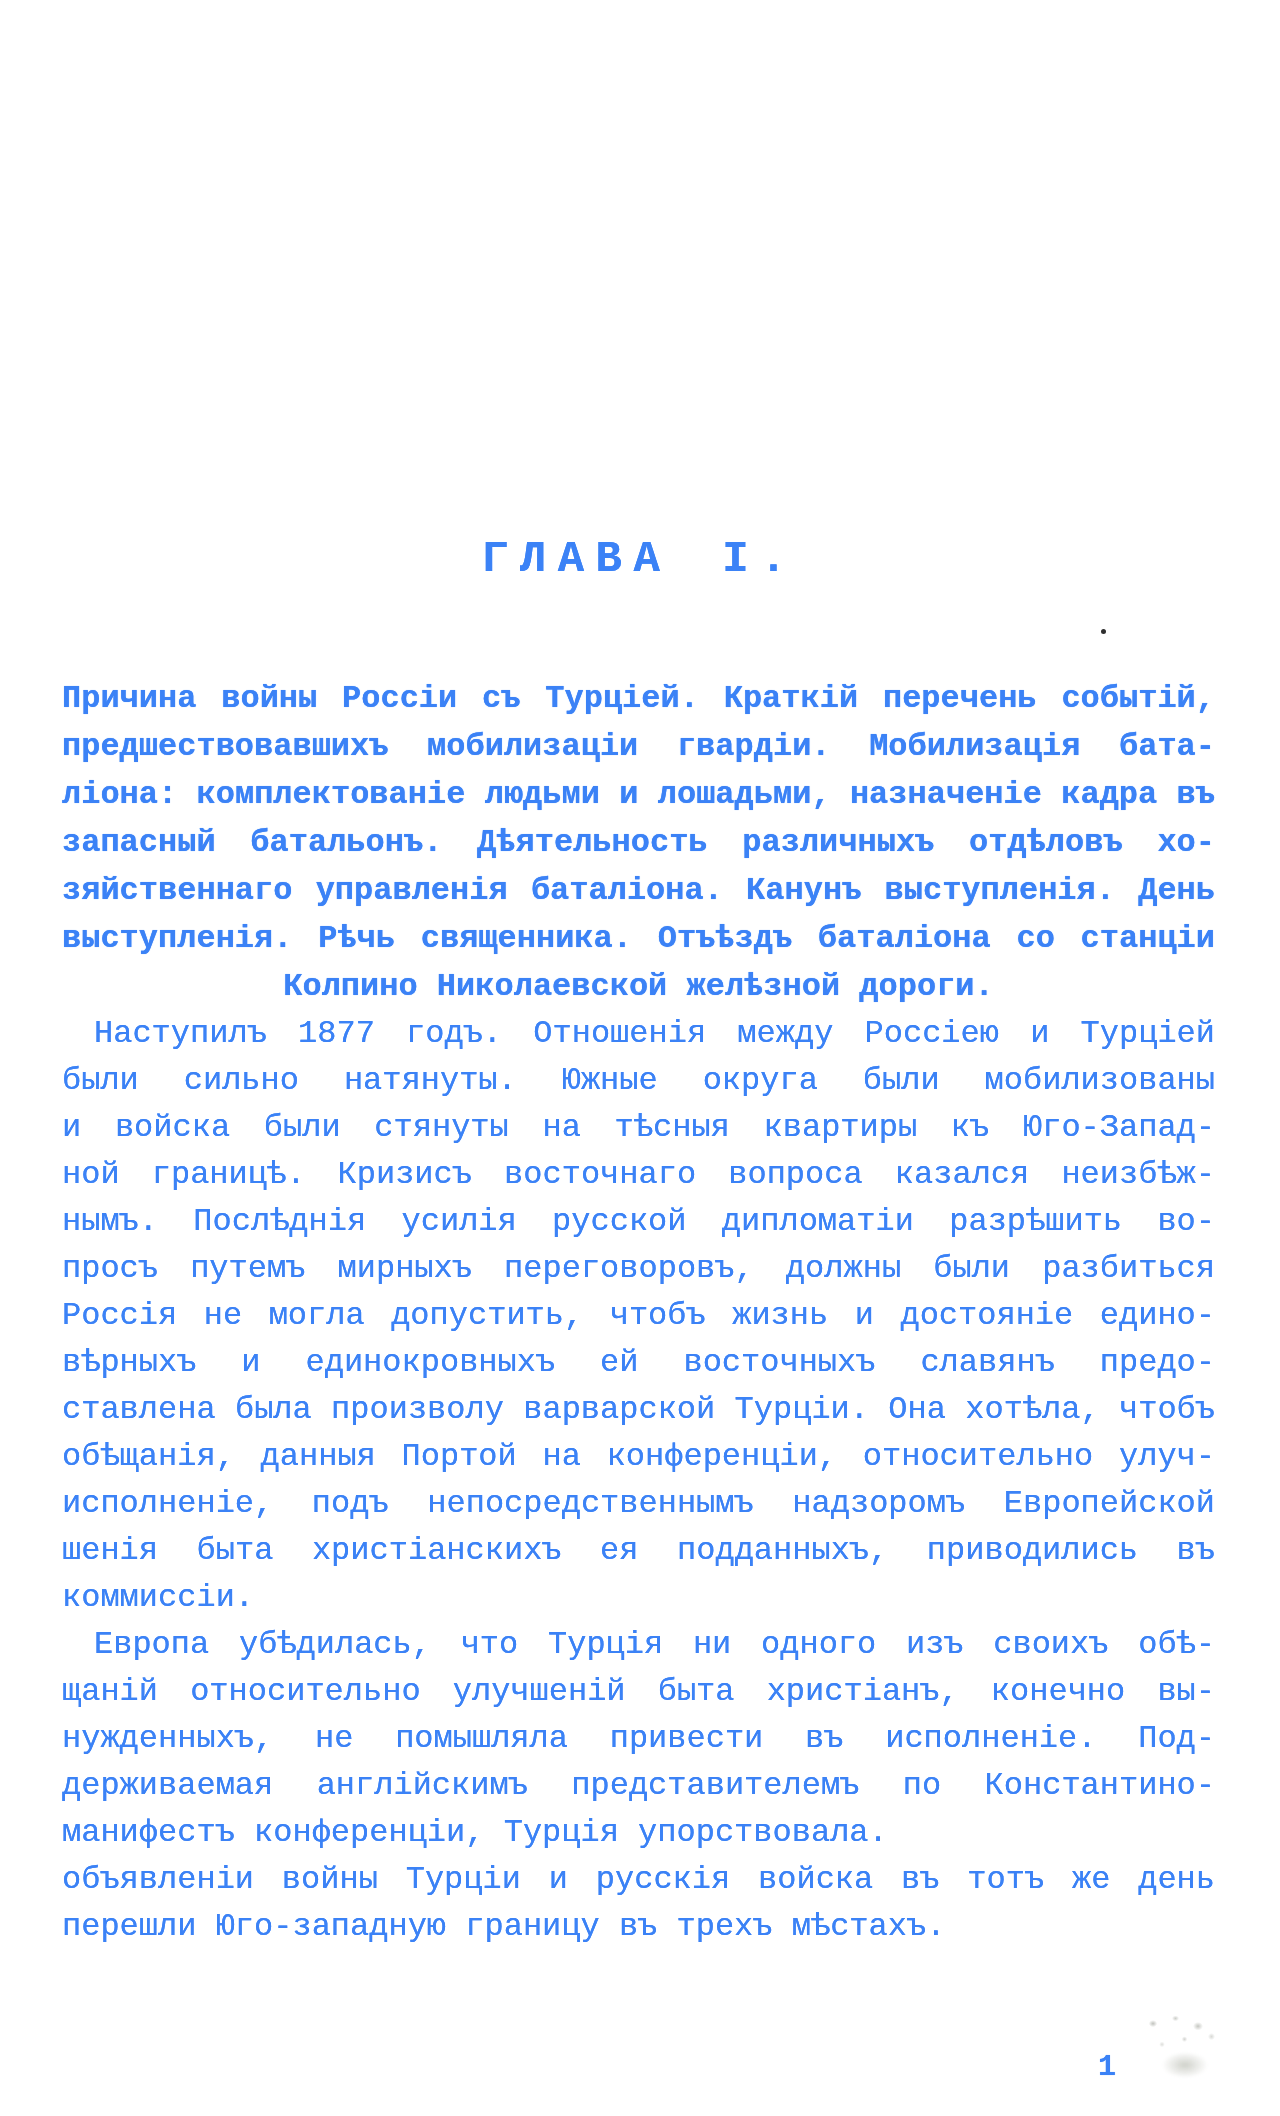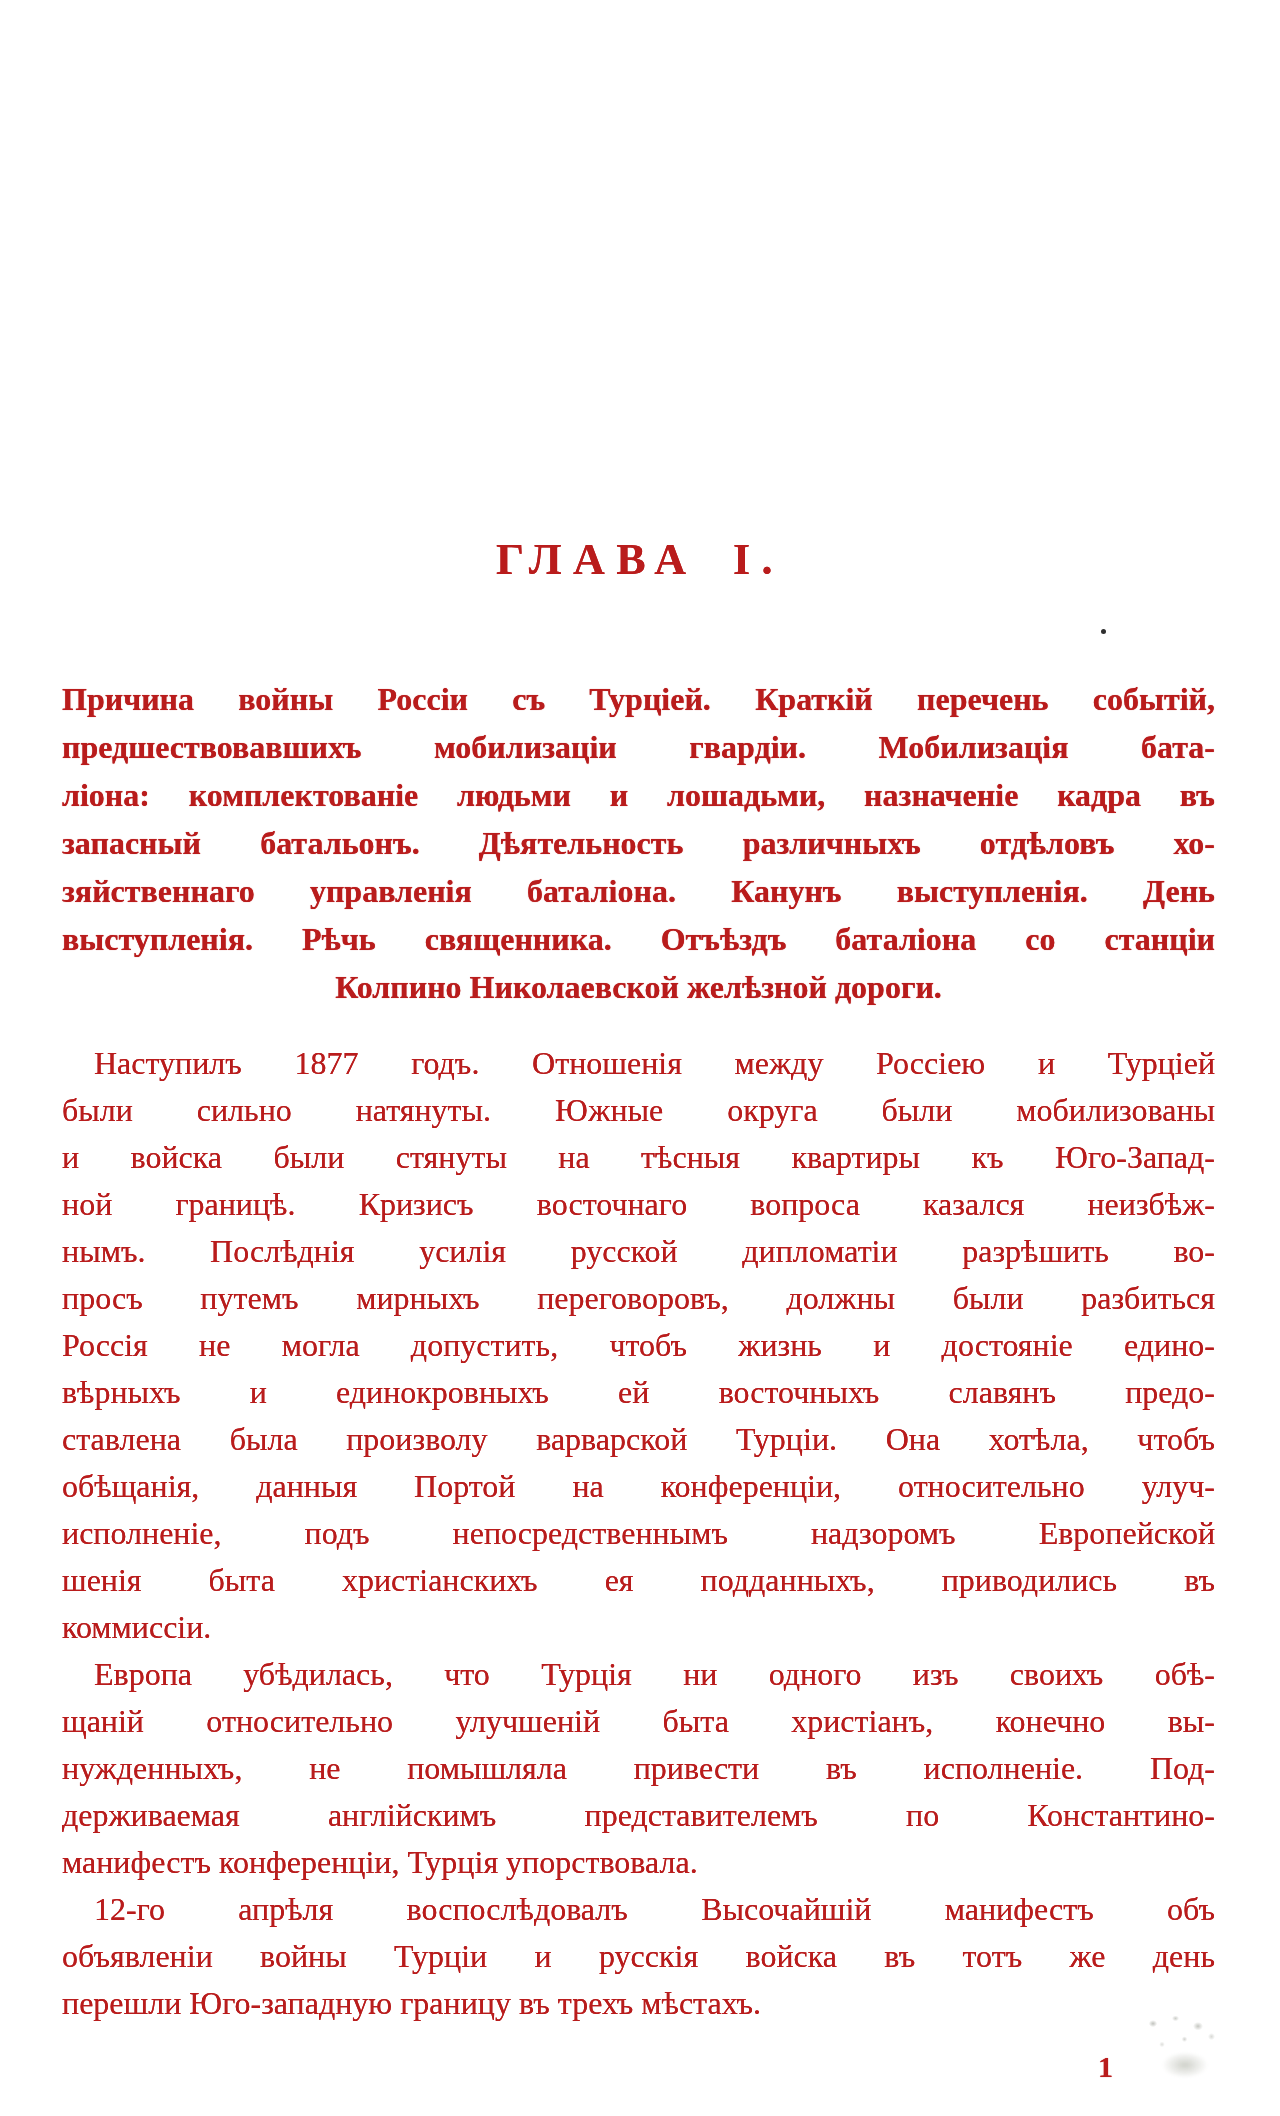--- a/index.html
+++ b/index.html
@@ -1,33 +1,33 @@
 <!DOCTYPE html>
 <html><head>
 <meta charset="utf-8">
 <style>
   html,body{margin:0;padding:0;background:#ffffff;}
   .page{
     position:relative;width:1280px;height:2116px;background:#ffffff;
-    overflow:hidden;font-family:Liberation Serif, serif;color:#b91c1c;
+    overflow:hidden;font-family:Liberation Mono, monospace;color:#3b82f6;
   }
   .chapter-title{
     position:absolute;top:534px;left:0;width:1280px;
     text-align:center;font-weight:700;font-size:44px;
     letter-spacing:0.26em;word-spacing:0.30em;
     text-shadow:0 0 0.6px currentColor;
   }
   .summary{position:absolute;top:633px;left:62px;width:1153px;margin-top:42px;}
   .summary-line{
     font-weight:700;font-size:32px;line-height:48px;
     text-align:justify;text-align-last:justify;
     text-shadow:0 0 0.7px currentColor;white-space:normal;
   }
   .summary-line.center{text-align:center;text-align-last:center;}
-  .body-text{position:absolute;top:1040px;left:62px;width:1153px;}
+  .body-text{position:absolute;top:1010px;left:62px;width:1153px;}
   .body-line{
     font-size:32px;line-height:47px;
     text-align:justify;text-align-last:justify;
     text-shadow:0 0 0.45px currentColor;white-space:normal;
   }
   .body-line.first{text-indent:32px;}
   .body-line.last{text-align:justify;text-align-last:left;}
   .page-number{
     position:absolute;left:1098px;top:2050px;
     font-weight:700;font-size:30px;text-shadow:0 0 0.7px currentColor;
@@ -92,21 +92,20 @@
 
     <div>
       <div class="body-line first">Европа убѣдилась, что Турція ни одного изъ своихъ обѣ-</div>
       <div class="body-line">щаній относительно улучшеній быта христіанъ, конечно вы-</div>
       <div class="body-line">нужденныхъ, не помышляла привести въ исполненіе. Под-</div>
       <div class="body-line">держиваемая англійскимъ представителемъ по Константино-</div>
       <div class="body-line last">манифестъ конференціи, Турція упорствовала.</div>
     </div>
 
     <div>
-      <div class="body-line first">12-го апрѣля воспослѣдовалъ Высочайшій манифестъ объ</div>
       <div class="body-line">объявленіи войны Турціи и русскія войска въ тотъ же день</div>
       <div class="body-line last">перешли Юго-западную границу въ трехъ мѣстахъ.</div>
     </div>
 
   </div>
 
   <div class="smudge-a"></div>
   <div class="smudge-b"></div>
 
   <div class="page-number">1</div>

